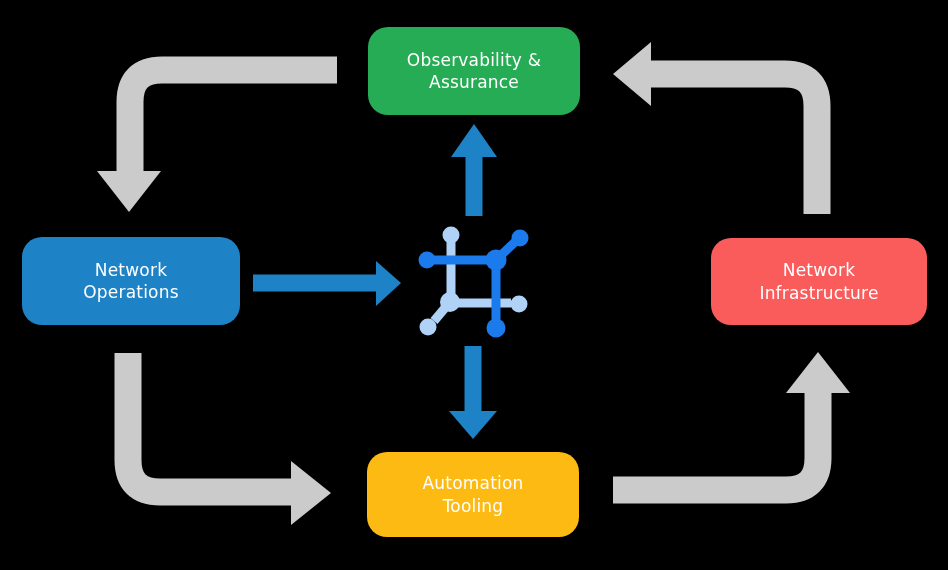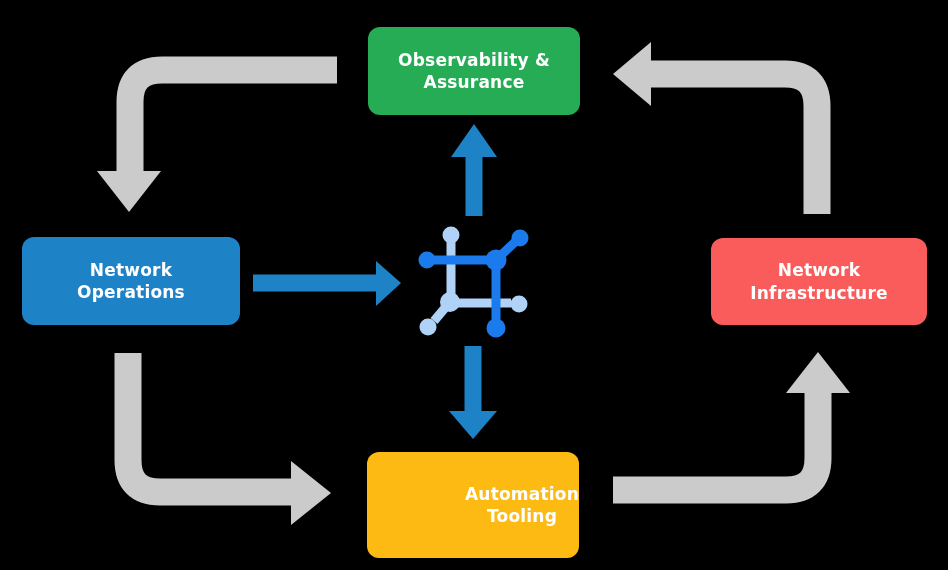--- a/index.html
+++ b/index.html
@@ -20,36 +20,36 @@
     width: 948px; height: 570px;
     display: block;
   }
   .pipe  { stroke: var(--cycle-arrow-gray); stroke-width: 27; fill: none; }
   .head  { fill: var(--cycle-arrow-gray); stroke: none; }
   .bpipe { stroke: var(--flow-arrow-blue); stroke-width: 17; fill: none; }
   .bhead { fill: var(--flow-arrow-blue); stroke: none; }
 
   .node {
     position: absolute;
-    border-radius: 12px;
+    border-radius: 20px;
     color: var(--node-text, #fff);
     display: flex;
     align-items: center;
     justify-content: center;
     text-align: center;
     font-size: 17px;
-    font-weight: 700;
+    font-weight: 400;
     line-height: 1.32;
     white-space: pre-line;
     letter-spacing: 0.2px;
   }
   .node-observability  { left: 368px; top: 27px;  width: 212px; height: 88px; background: var(--observability-green); }
   .node-operations     { left: 22px;  top: 237px; width: 218px; height: 88px; background: var(--operations-blue); }
   .node-infrastructure { left: 711px; top: 238px; width: 216px; height: 87px; background: var(--infrastructure-red); }
-  .node-automation     { left: 367px; top: 452px; width: 212px; height: 106px; background: var(--automation-yellow); justify-content: flex-end; }
+  .node-automation     { left: 367px; top: 452px; width: 212px; height: 85px; background: var(--automation-yellow); }
 
   .platform-icon {
     position: absolute;
     left: 415px; top: 225px;
     width: 120px; height: 120px;
   }
   .ic-light-s { stroke: var(--icon-light-blue); stroke-width: 9; fill: none; stroke-linejoin: round; }
   .ic-dark-s  { stroke: var(--icon-dark-blue);  stroke-width: 9; fill: none; stroke-linejoin: round; }
   .ic-light-f { fill: var(--icon-light-blue); stroke: none; }
   .ic-dark-f  { fill: var(--icon-dark-blue);  stroke: none; }

